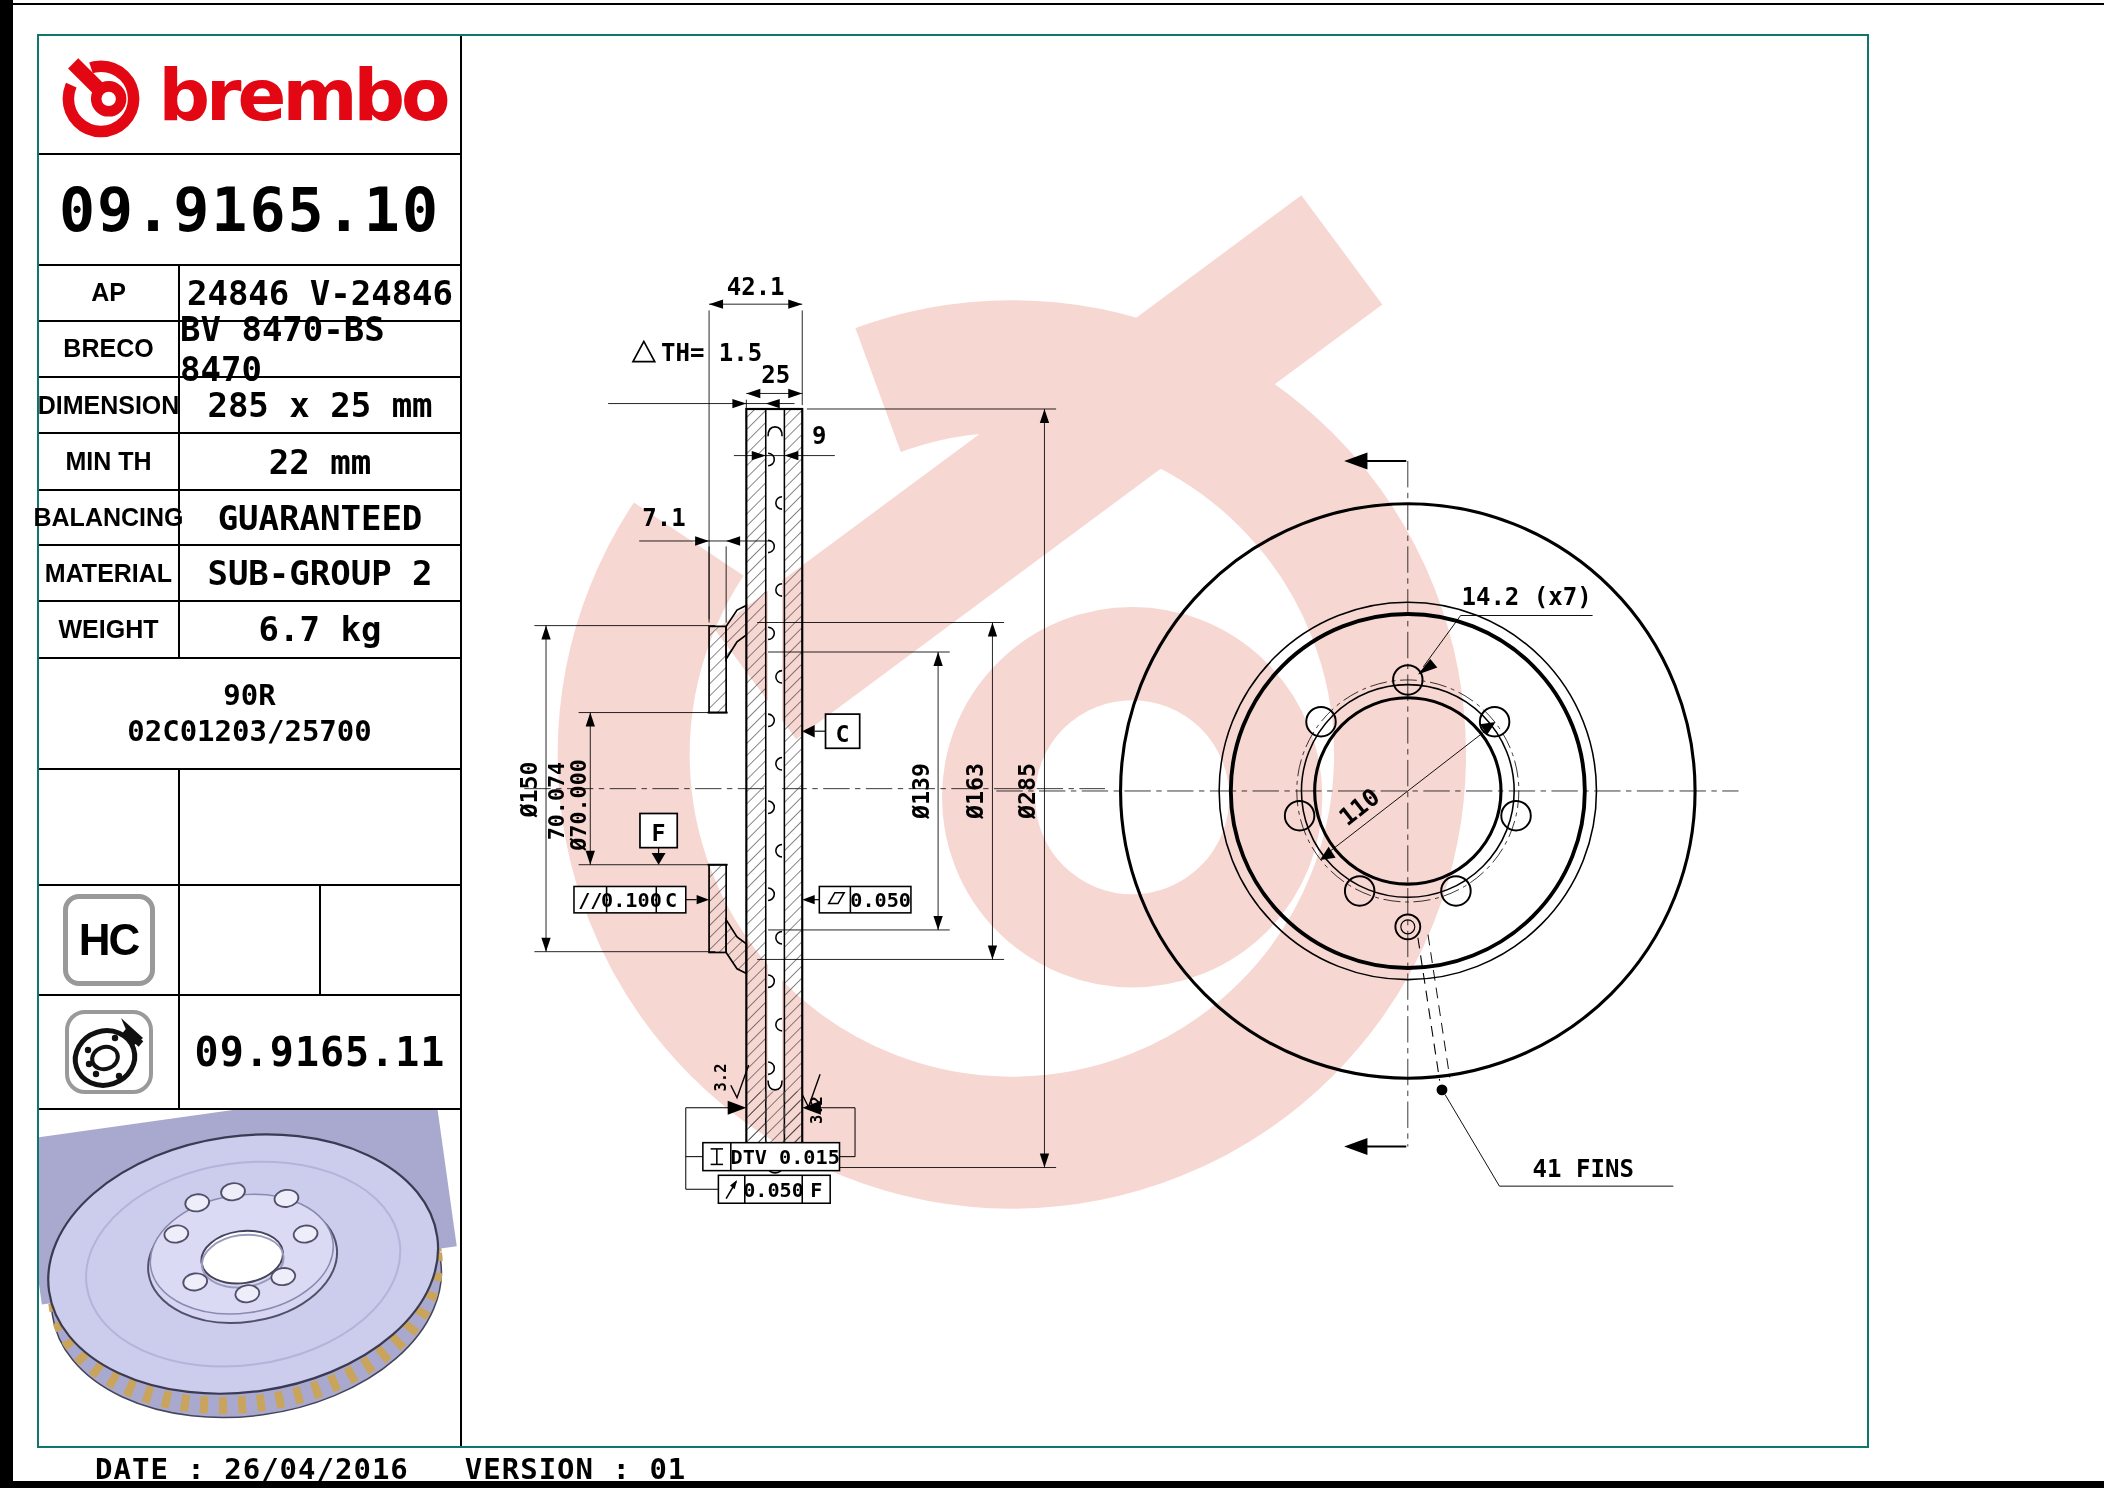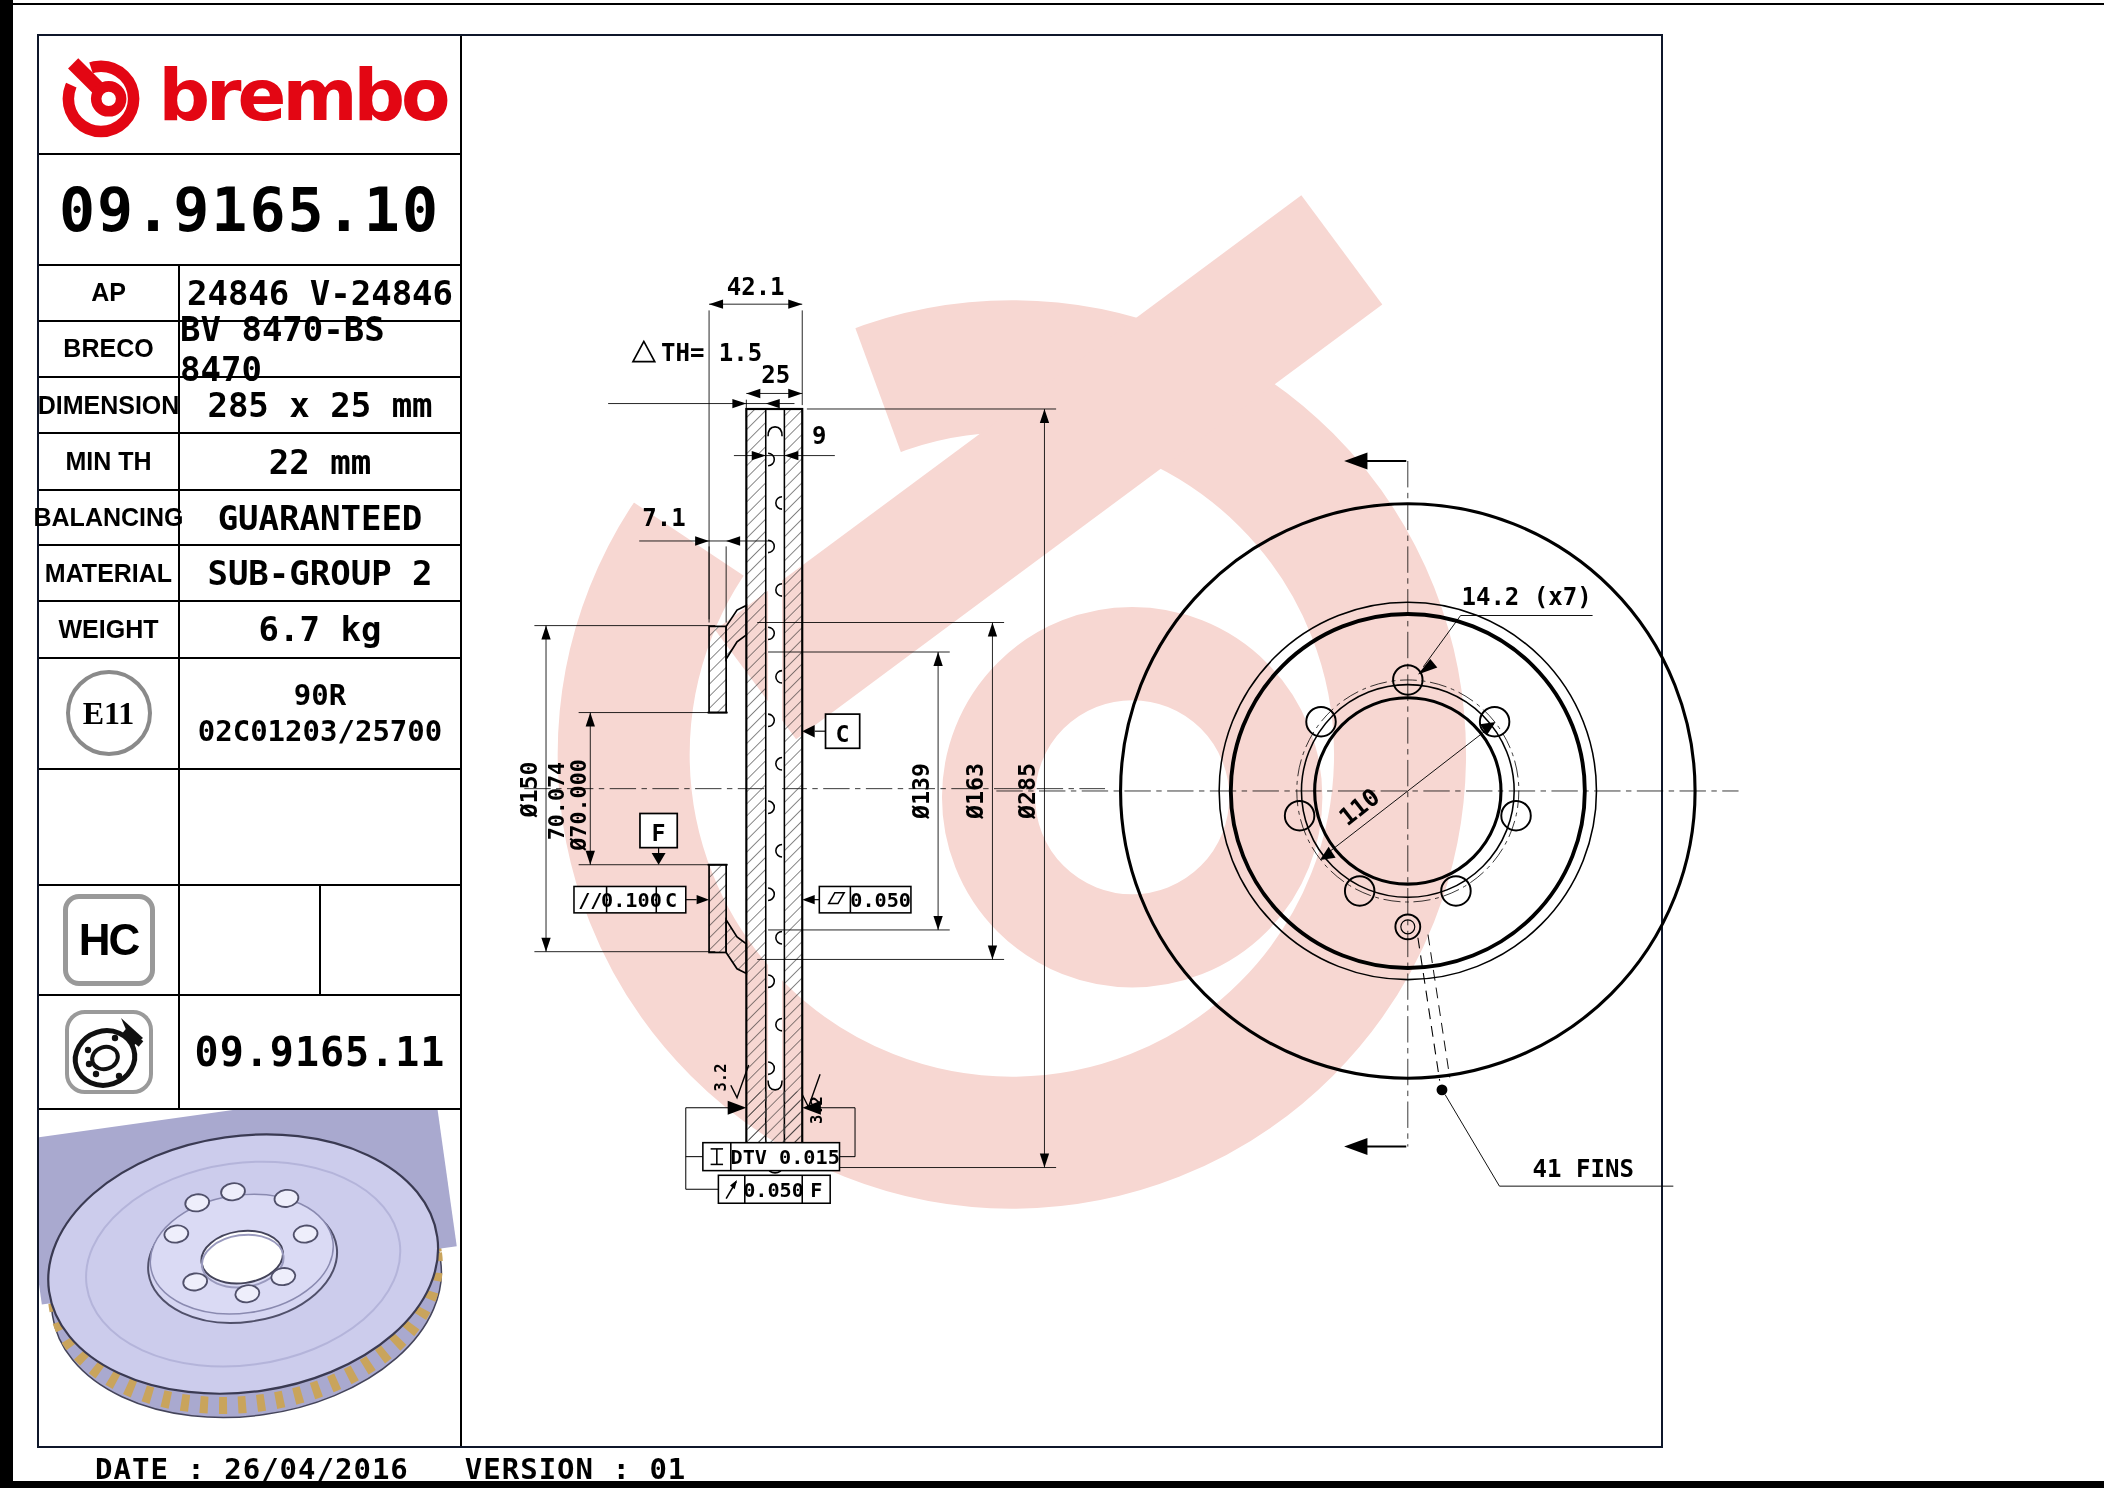--- a/index.html
+++ b/index.html
@@ -2,21 +2,21 @@
 <html><head>
 <meta charset="utf-8">
 <style>
   html,body{margin:0;padding:0;background:#fff;}
   .page{position:relative;width:2104px;height:1488px;background:#fff;overflow:hidden;
         font-family:"DejaVu Sans Mono","Liberation Mono",monospace;color:#000;}
   .edge{position:absolute;background:#000;}
   .edge-left{left:0;top:0;width:13px;height:1488px;}
   .edge-bottom{left:0;top:1481px;width:2104px;height:7px;}
   .edge-top{left:0;top:3px;width:2104px;height:2px;}
-  .frame{position:absolute;left:37px;top:34px;width:1626px;height:1414px;border:2px solid #0f172a;box-sizing:border-box;}
+  .frame{position:absolute;left:37px;top:34px;width:1832px;height:1414px;border:2px solid #0f766e;box-sizing:border-box;}
   
   .panel{position:absolute;left:0;top:0;width:423px;height:1410px;background:#fff;border-right:2px solid #000;box-sizing:border-box;display:flex;flex-direction:column;z-index:5;}
   .row{display:flex;border-bottom:2px solid #000;box-sizing:border-box;align-items:stretch;}
   .cell{display:flex;align-items:center;justify-content:center;box-sizing:border-box;}
   .lab{width:141px;border-right:2px solid #000;font-family:"Liberation Sans",sans-serif;font-weight:700;font-size:25px;text-align:center;}
   .val{flex:1;font-weight:700;font-size:34px;}
   .row-logo{height:118px;border-bottom:2px solid #000;display:flex;align-items:center;justify-content:center;gap:10px;}
   .wordmark{font-family:"DejaVu Sans",sans-serif;font-weight:700;font-size:72px;color:#e30613;letter-spacing:-4px;line-height:1;}
   .row-pn{height:110px;display:flex;align-items:center;justify-content:center;font-weight:700;font-size:60px;border-bottom:2px solid #000;letter-spacing:2px;}
   .r56{height:56px;} .r57{height:57px;}
@@ -86,23 +86,20 @@
       <div class="row r56">
           <div class="cell lab">MATERIAL</div>
           <div class="cell val">SUB-GROUP 2</div>
         </div>
       <div class="row r57">
           <div class="cell lab">WEIGHT</div>
           <div class="cell val">6.7 kg</div>
         </div>
 
       <div class="row row-e11">
-        <div class="cell lab">
-            <div class="e11-badge">E11</div>
-          </div>
         <div class="e11-val">
           <span>90R</span>
           <span>02C01203/25700</span>
         </div>
       </div>
 
       <div class="row row-empty">
         <div class="cell lab"></div>
           <div class="cell val"></div>
       </div>

